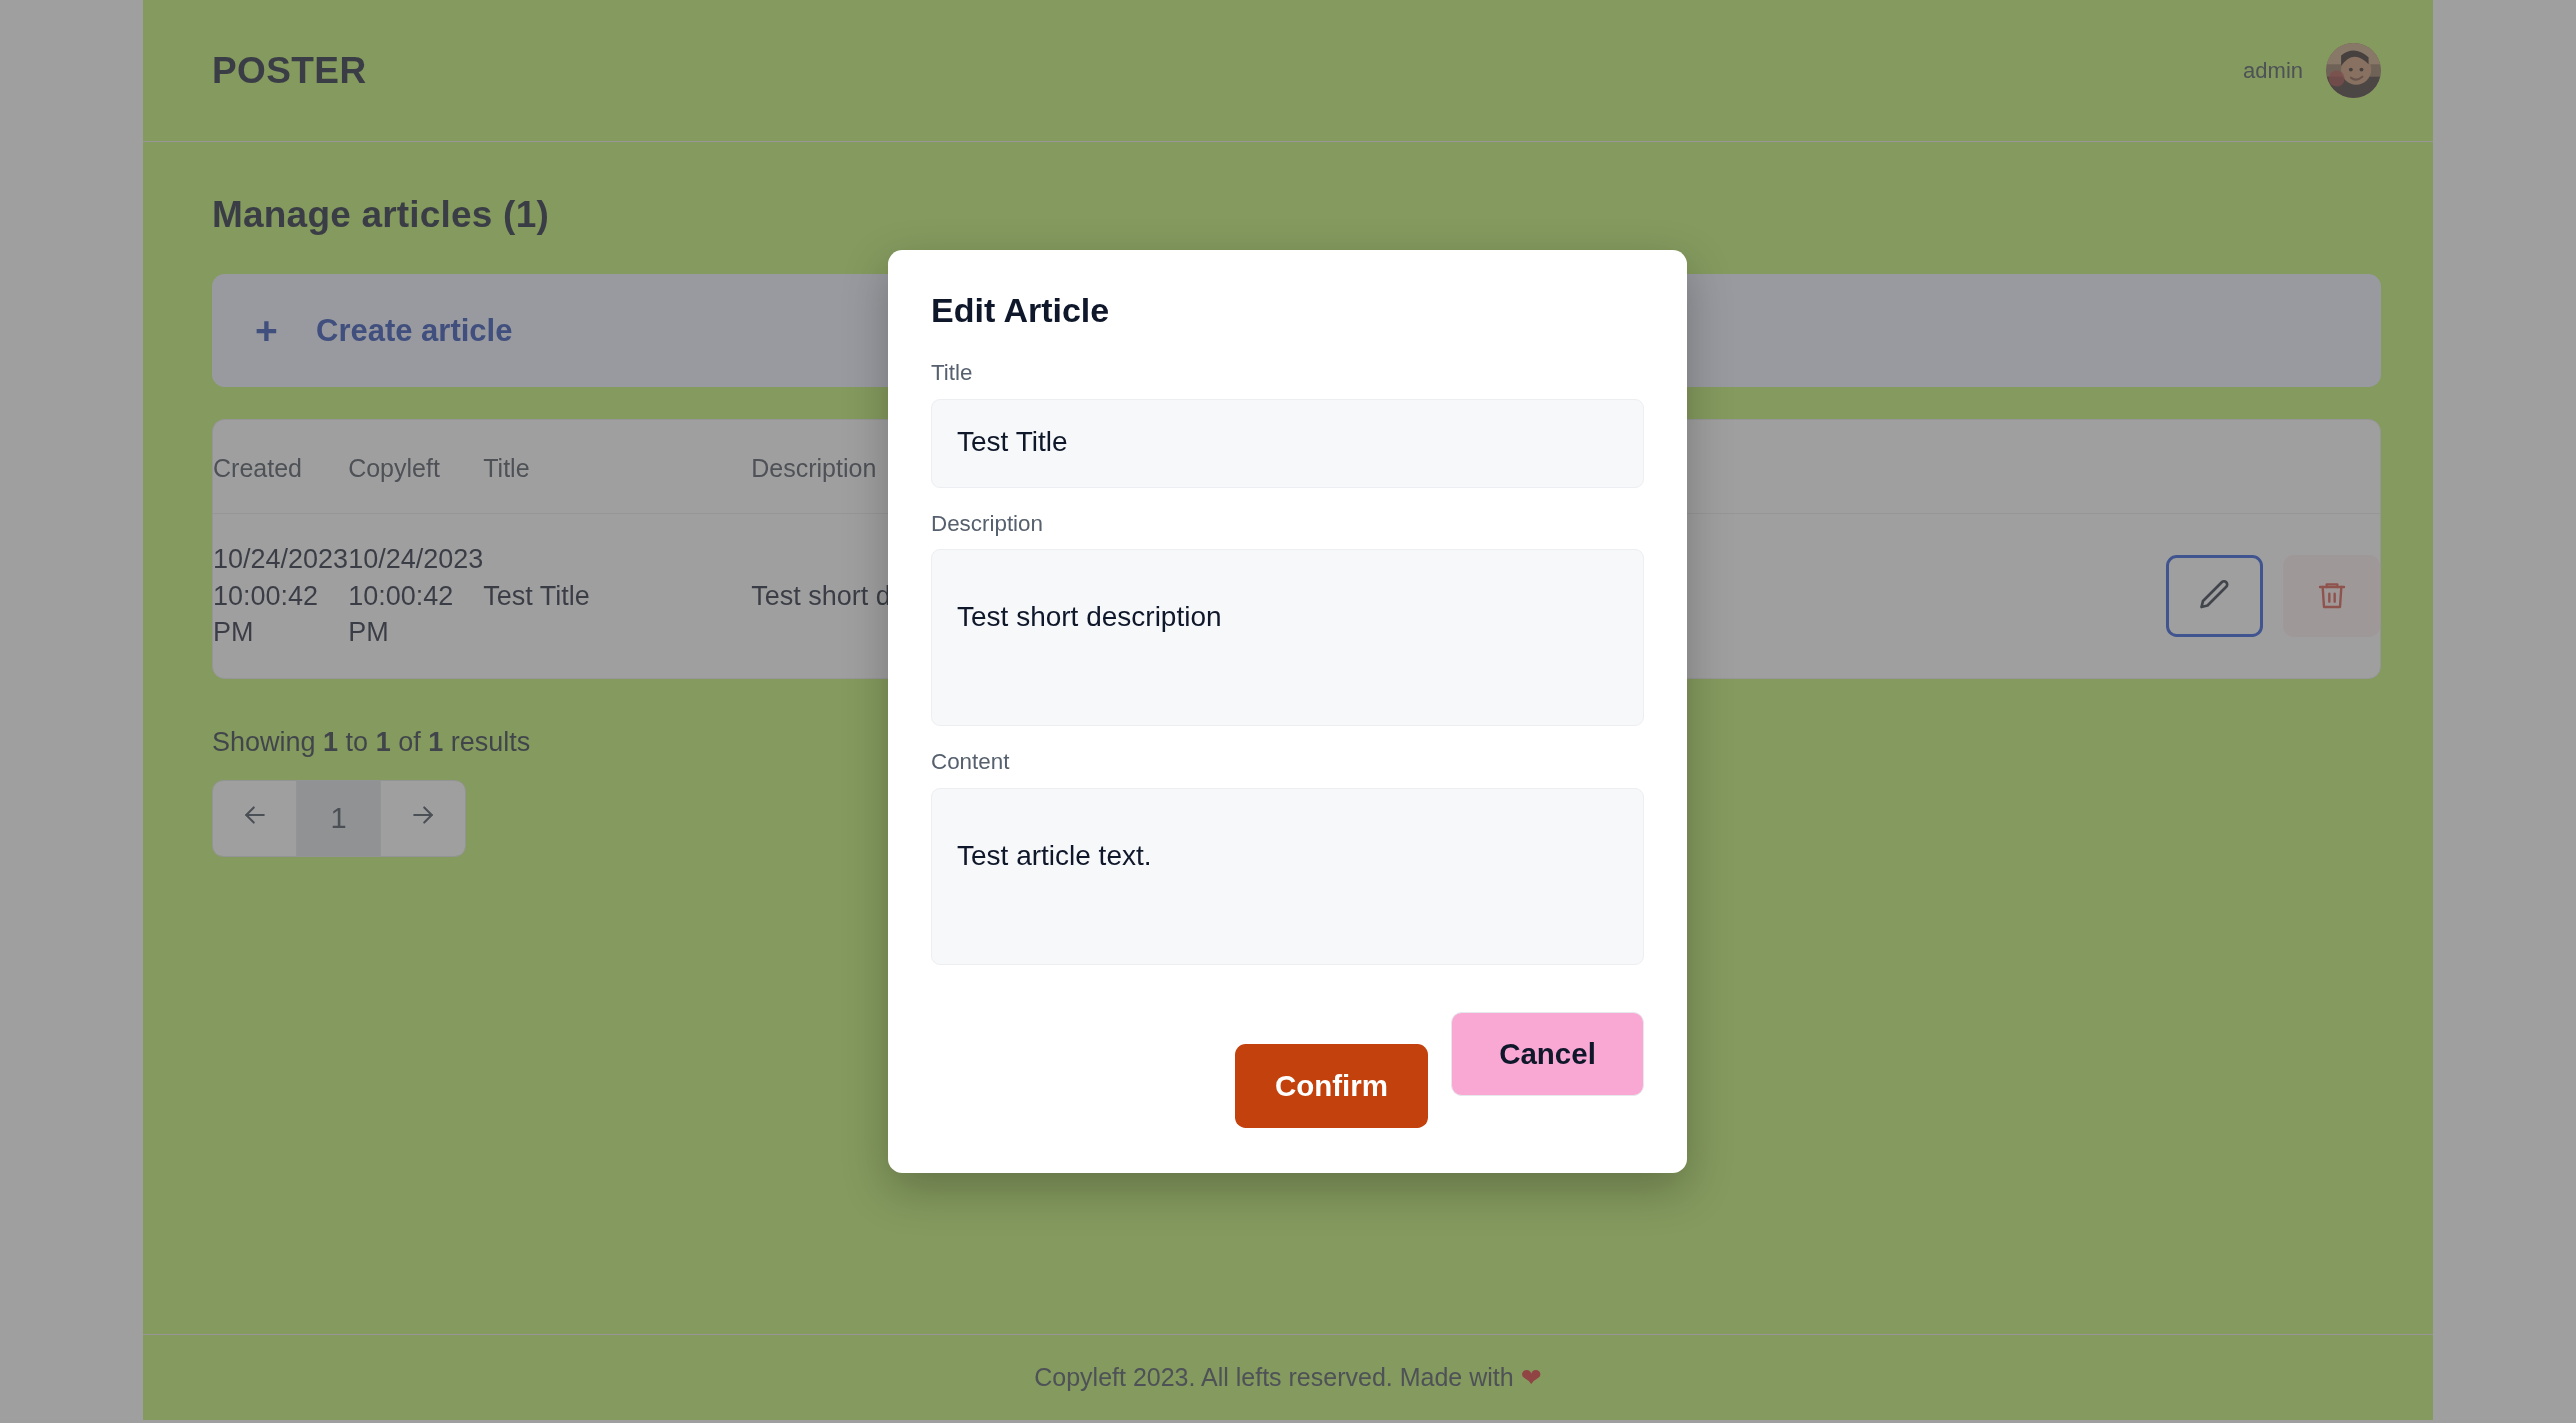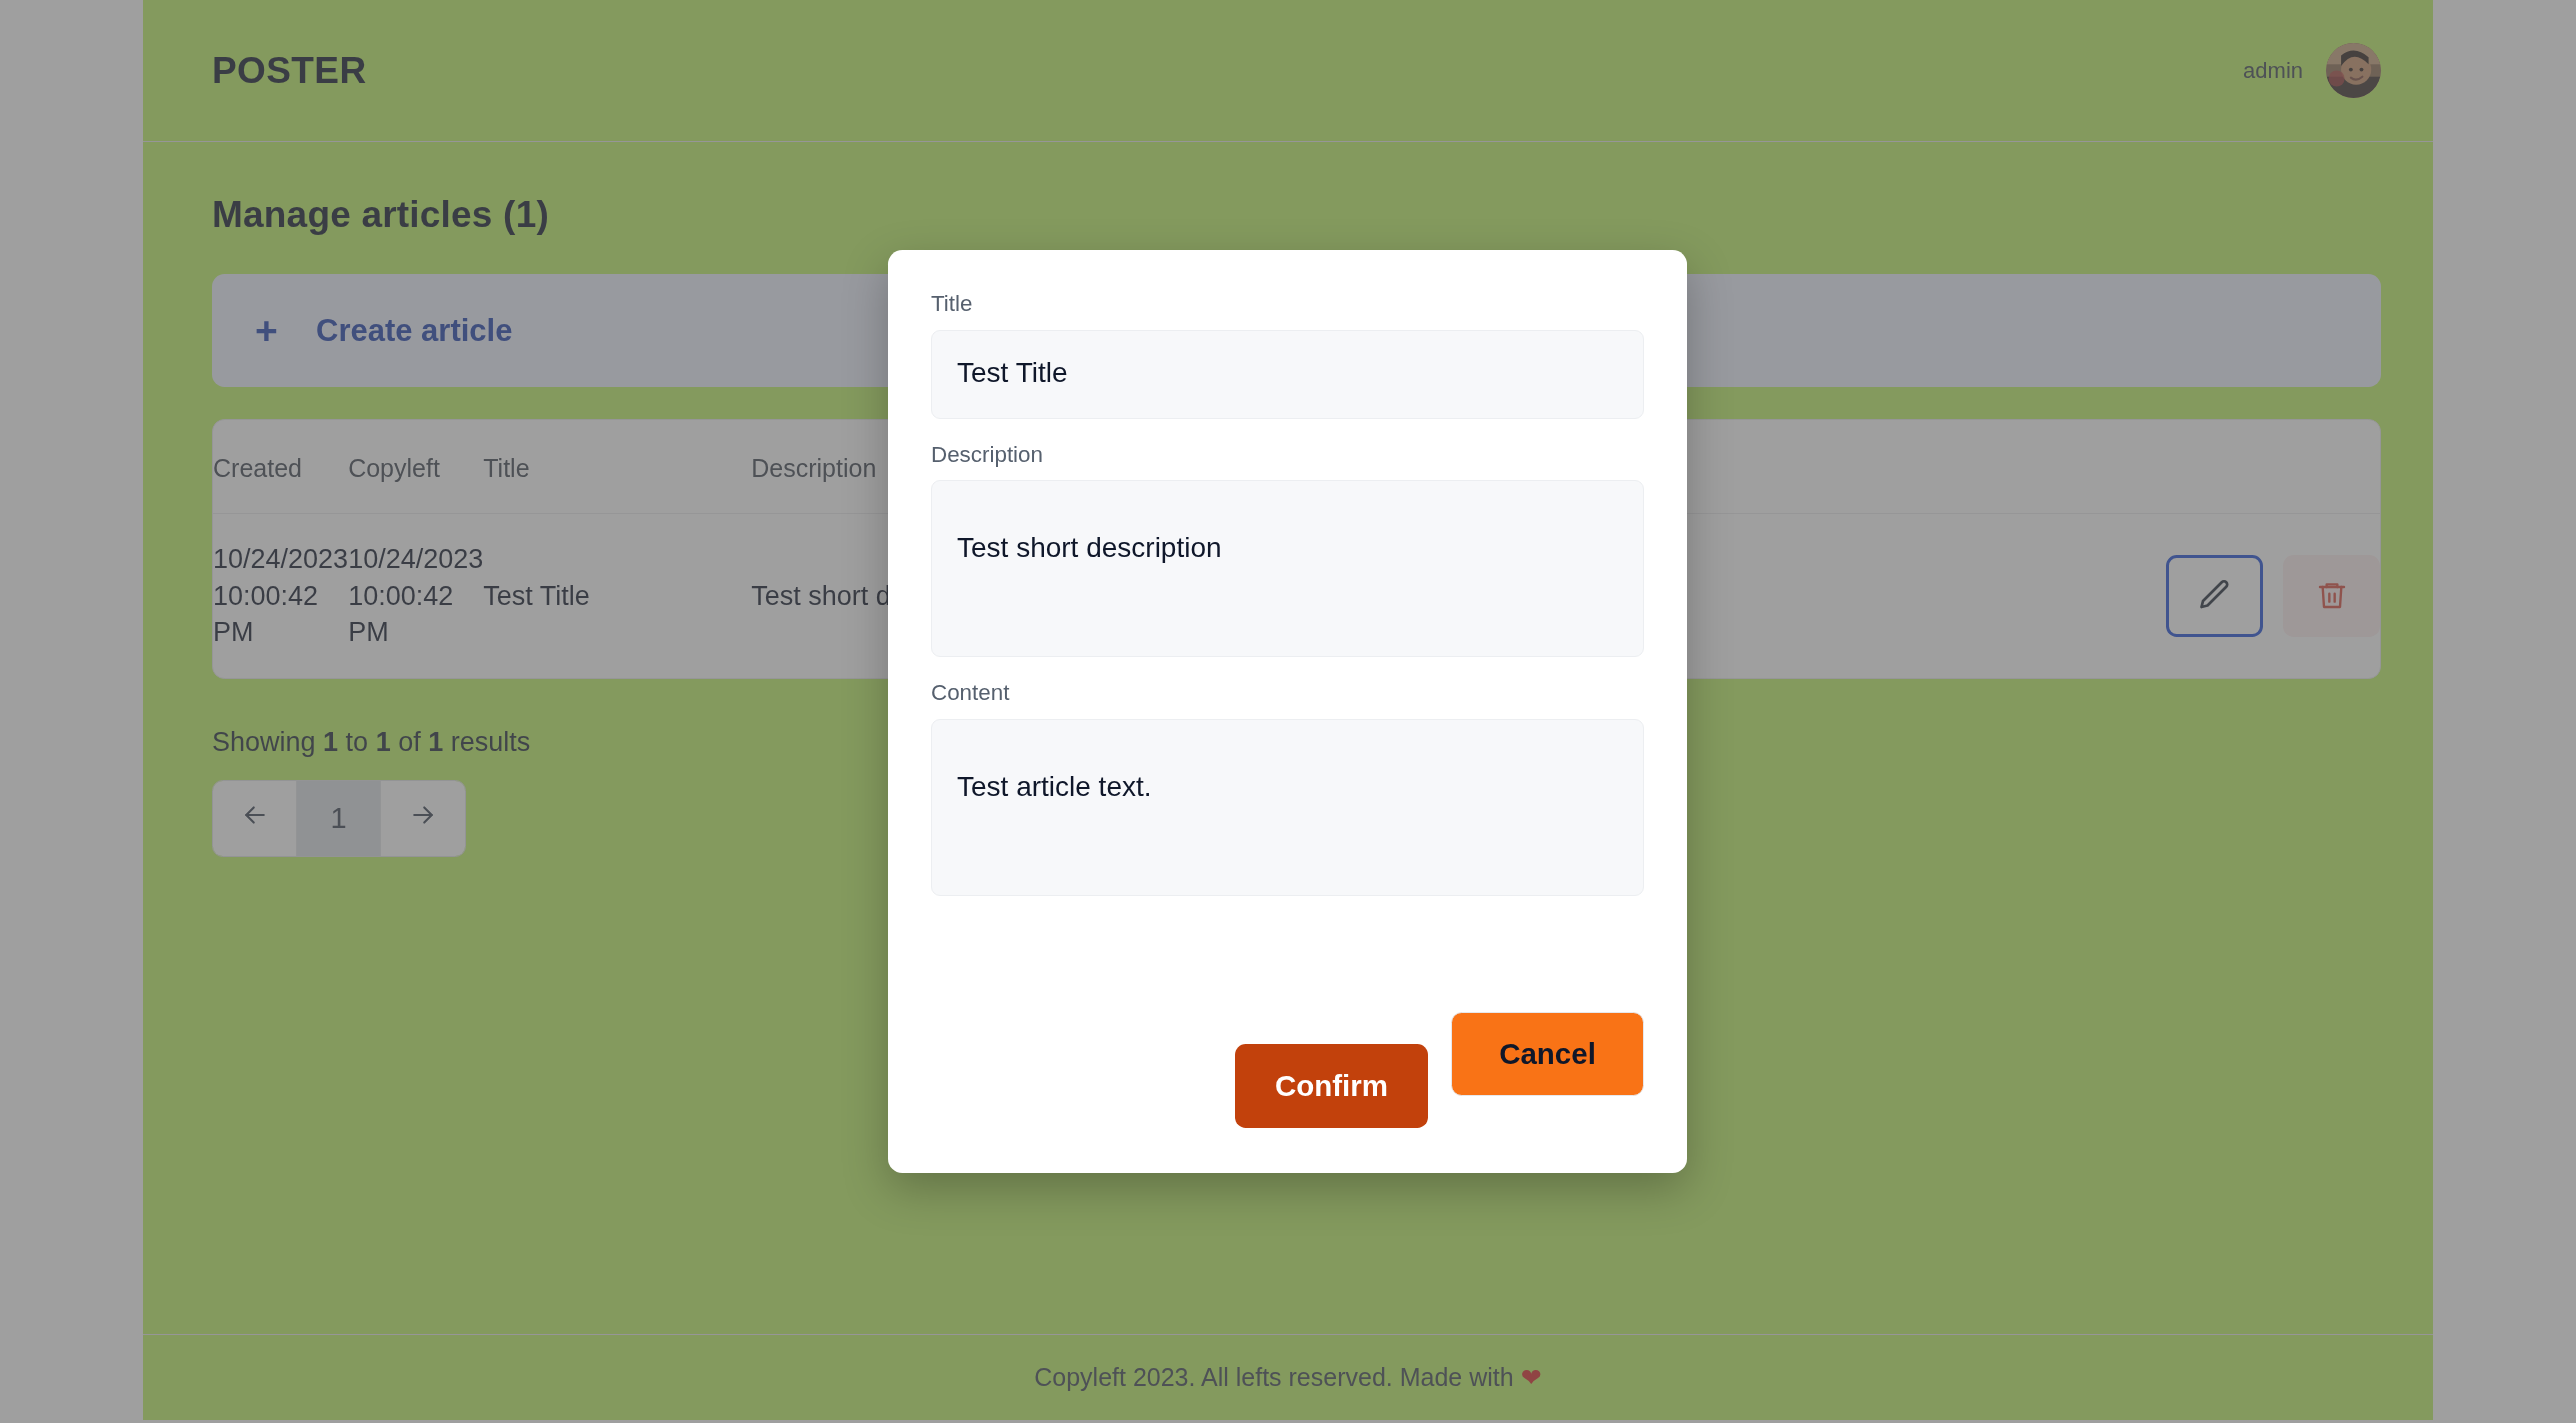--- a/index.html
+++ b/index.html
@@ -319,21 +319,21 @@
     justify-content: center;
   }
 
   .btn-confirm {
     background: #c2410c;
     color: #ffffff;
     margin-top: 32px;
   }
 
   .btn-cancel {
-    background: #f97316;
+    background: #f9a8d4;
     color: #0f172a;
     border: 1.8px solid #e6e8ec;
   }
 </style>
 </head>
 <body>
 
 <div class="app-shell">
 
   <div class="topbar">
@@ -451,20 +451,21 @@
     <span>Copyleft 2023. All lefts reserved. Made with</span>
     <span class="heart">❤</span>
   </div>
 
 </div>
 
 <div class="dim-overlay"></div>
 
 <div class="modal">
 
+  <div class="modal-title">Edit Article</div>
 
   <div class="field-block">
     <div class="field-label">Title</div>
     <input class="field-input single" type="text" value="Test Title" style="">
   </div>
 
   <div class="field-block">
     <div class="field-label">Description</div>
     <textarea class="field-input multi" style="">Test short description</textarea>
   </div>

